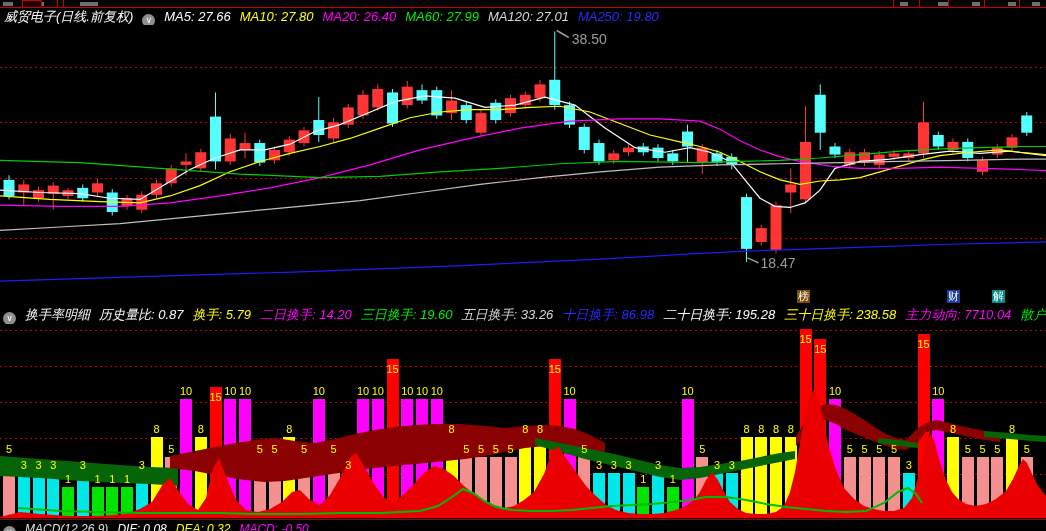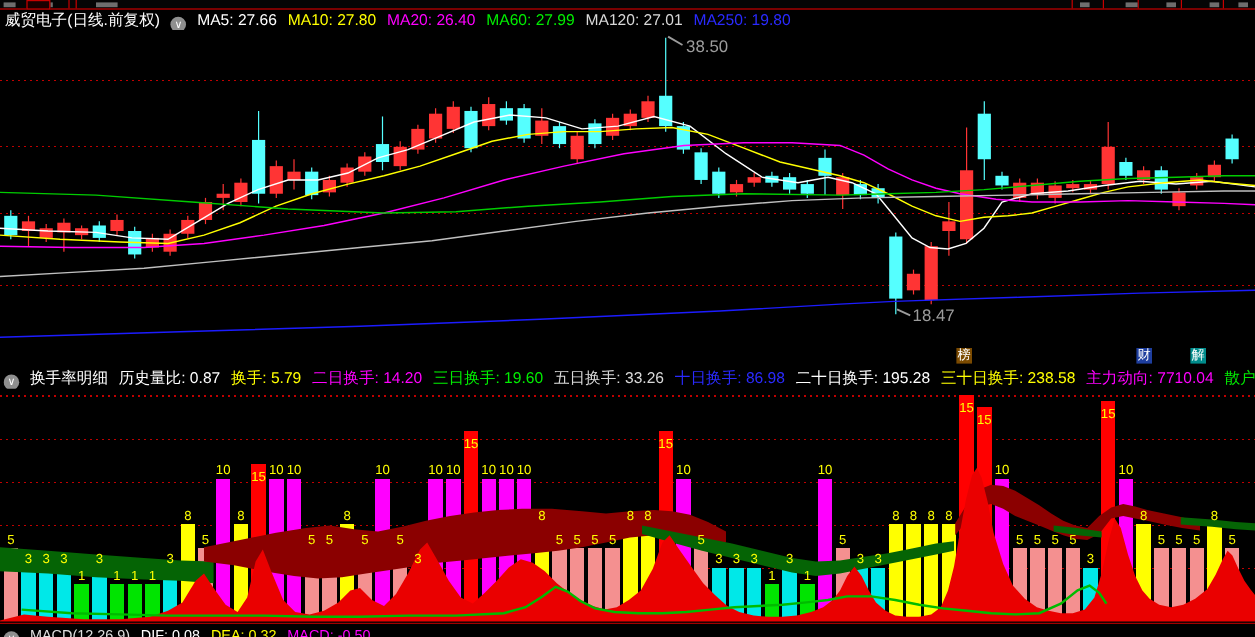--- a/index.html
+++ b/index.html
@@ -6,21 +6,21 @@
   body{width:1046px;height:531px;position:relative;overflow:hidden;
        font-family:"Liberation Sans","DejaVu Sans",sans-serif;}
   .abs{position:absolute;}
   
   #top-strip{left:0;top:0;width:1046px;height:7px;background:#050505;
              border-bottom:1px solid #c80000;}
   .ts-v{position:absolute;top:0;width:1px;height:7px;background:#c80000;}
   .ts-g{position:absolute;top:2px;height:4px;background:#6e6e6e;}
   .ts-box{position:absolute;top:0;height:6px;border:1px solid #c80000;background:#1a0000;}
   
-  .row{white-space:nowrap;overflow:hidden;}
+  .row{white-space:nowrap;overflow:hidden;font-style:italic;}
   .row span{margin-right:9px;}
   #header-row{left:4px;top:9px;width:1042px;height:16px;font-size:13px;line-height:15px;color:#fff;}
   #indicator-row{left:3px;top:306px;width:1043px;height:18px;font-size:13px;line-height:17px;color:#fff;}
   #footer-row{left:0;top:519px;width:1046px;height:12px;border-top:1px solid #a00000;
               font-size:12px;line-height:15px;padding:2px 0 0 3px;color:#ddd;}
   .circle-icon{display:inline-block;width:13px;height:13px;border-radius:50%;
                background:#8f8f8f;color:#fff;font-size:9px;line-height:12px;
                text-align:center;vertical-align:-2px;margin-right:8px;}
   .badge{position:absolute;width:13px;height:13px;color:#fff;font-size:11px;
          line-height:13px;text-align:center;}

